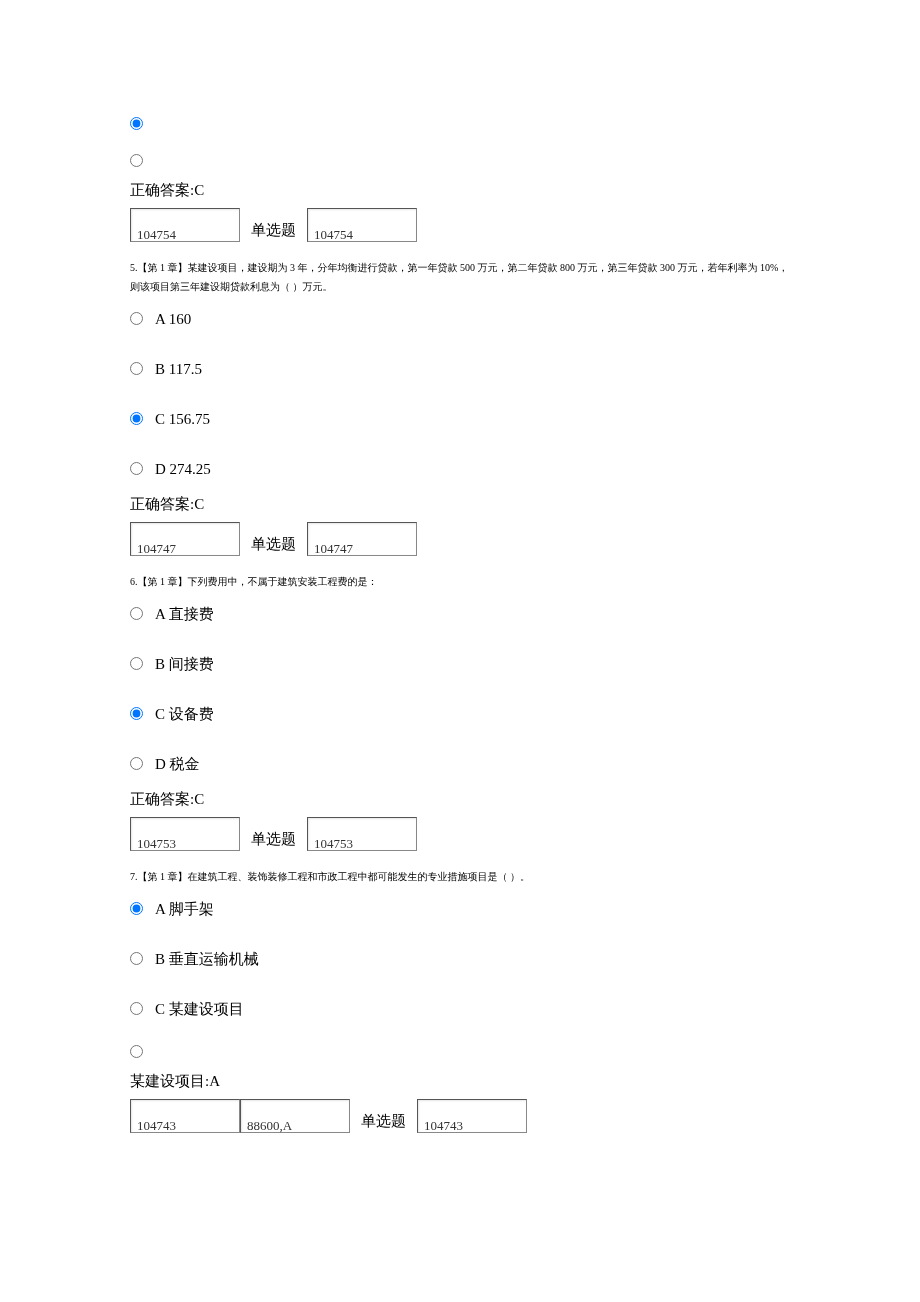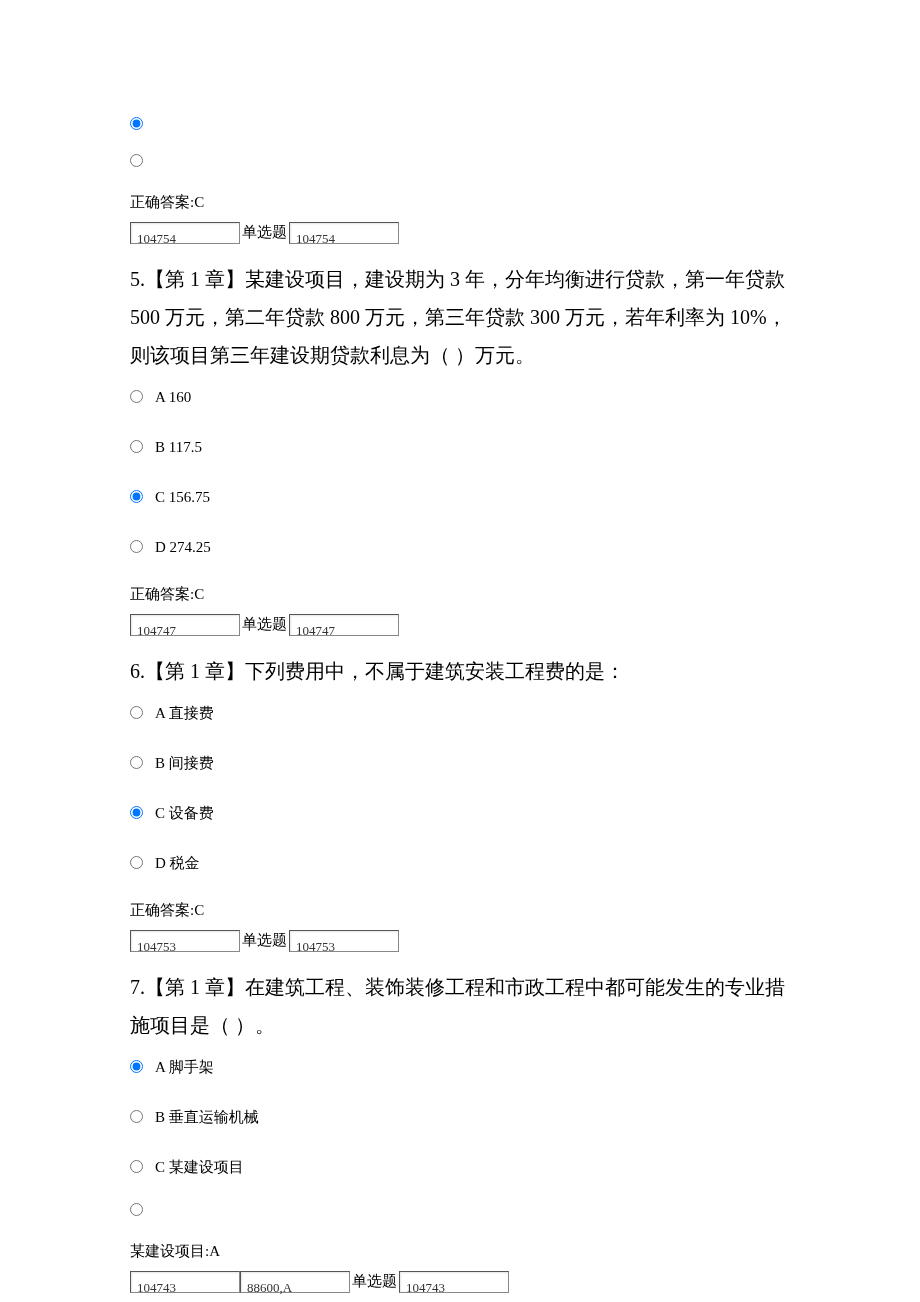--- a/index.html
+++ b/index.html
@@ -22,49 +22,49 @@
       width: 13px;
       height: 13px;
       margin-right: 12px;
       margin-top: -2px;
       flex-shrink: 0;
     }
     .option-label {
       font-size: 15px;
     }
     .answer {
-      margin: 20px 0 6px 0;
+      margin: 8px 0 6px 0;
       font-size: 15px;
     }
     .input-row {
       display: flex;
       align-items: flex-end;
       margin-bottom: 16px;
     }
     .input-box {
       border: 1px solid #888;
       border-top-color: #555;
       border-left-color: #555;
       background: #fff;
-      padding: 6px 6px;
+      padding: 16px 6px;
       font-family: "SimSun", "宋体", serif;
       font-size: 13px;
       color: #333;
       height: 22px;
       width: 110px;
       box-shadow: inset 1px 1px 2px rgba(0,0,0,0.1);
       display: inline-block;
     }
     .input-label {
       font-size: 15px;
-      margin: 0 2px;
+      margin: 0 11px;
     }
     .question {
       margin: 12px 0 8px 0;
-      font-size: 20px;
+      font-size: 10px;
       line-height: 1.9;
     }
     .spacer { height: 8px; }
   </style>
 </head>
 <body>
 
 <div class="option-row">
   <input type="radio" class="radio" checked="" style="">
 </div>

